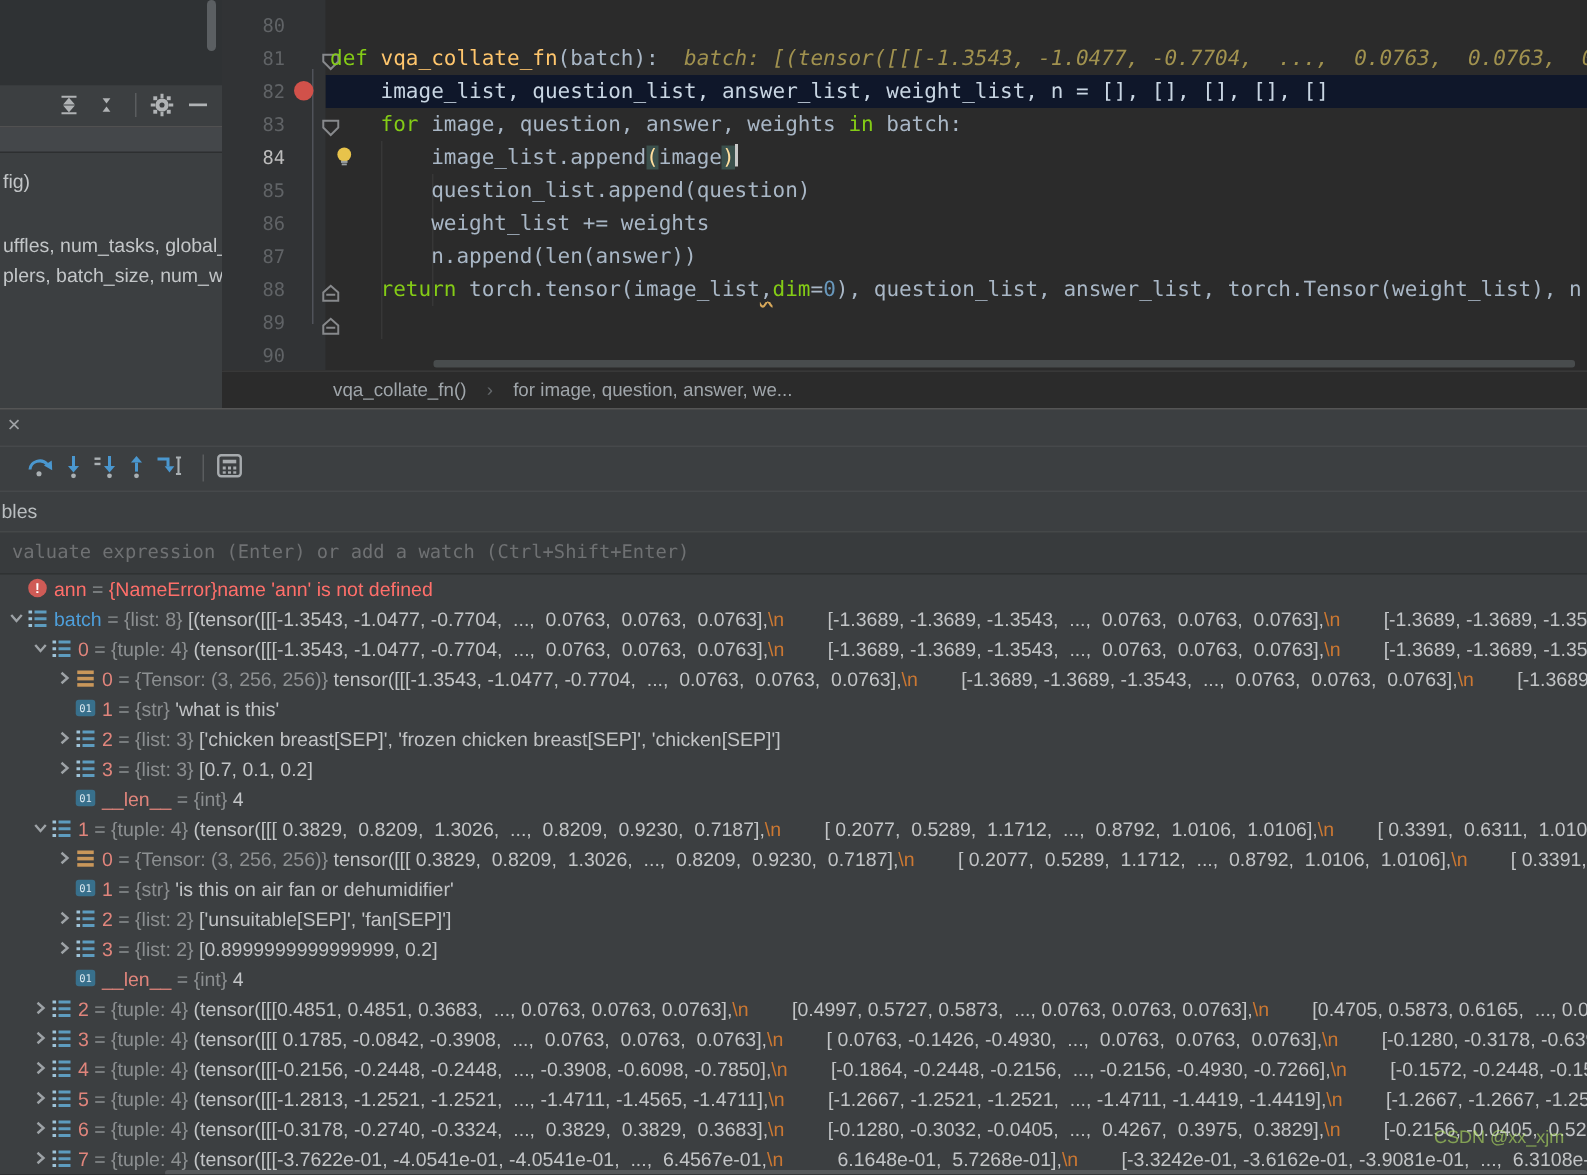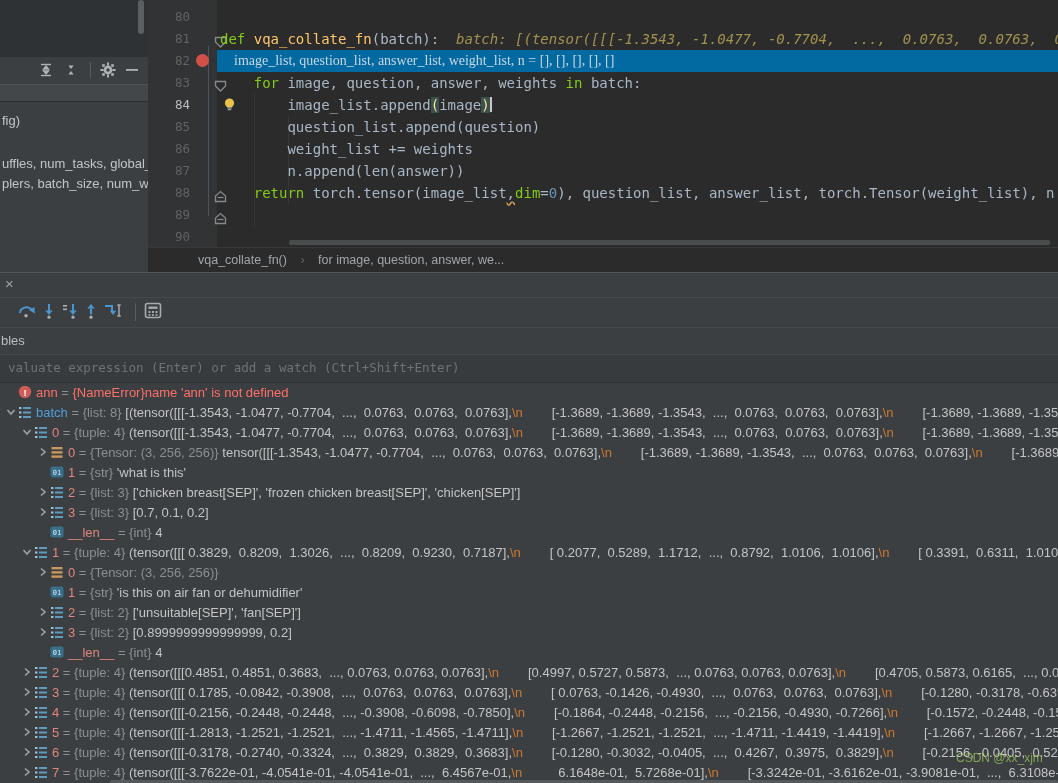--- a/index.html
+++ b/index.html
@@ -21,21 +21,21 @@
   .gutter-rows{position:absolute;left:12px;top:6px;width:69px;}
   .gutter-row{position:relative;height:22px;line-height:22px;}
   .lnum{display:block;margin-left:6px;width:24px;text-align:right;color:#606366;font-size:12.5px;}
   .lnum.bright{color:#bcbcbc;}
   .bp-dot{position:absolute;left:36px;top:4px;width:13px;height:13px;border-radius:50%;background:#d1514a;}
   .fold{position:absolute;left:54px;top:5px;}
   .fold-line{position:absolute;left:60px;top:46px;width:1px;height:170px;background:#50535a;}
   .code-scroll{position:absolute;left:69px;top:0;right:0;height:100%;overflow:hidden;}
   .code-rows{position:relative;padding-top:6px;}
   .code-row{height:22px;line-height:22px;padding-left:3px;white-space:pre;}
-  .code-row.hl{background:#0369a1;font-family:Liberation Serif, serif;}
+  .code-row.hl{background:#0f172a;}
   .seg-kw{color:#84cc16;}
   .seg-fn{color:#ffc66d;}
   .seg-txt{color:#a9b7c6;}
   .hl .seg-txt{color:#c9d6e3;}
   .seg-hint{color:#a1924f;font-style:italic;}
   .seg-num{color:#6897bb;}
   .seg-phi{background:#3b514d;color:#ffdf9e;}
   .seg-squig{color:#a9b7c6;text-decoration:underline wavy #d7a85a;text-underline-offset:3px;}
   .caret{display:inline-block;width:2px;height:15px;background:#c8c8c8;vertical-align:-2px;}
   .bulb{position:absolute;left:5px;}
@@ -203,21 +203,21 @@
             <circle cx="7.5" cy="6" r="4.6" fill="#e8c34b"></circle>
         <rect x="5.3" y="10.2" width="4.4" height="1.4" fill="#9aa0a3"></rect>
             <rect x="5.8" y="12" width="3.4" height="1.2" fill="#9aa0a3"></rect>
           </svg>
       </span>
       <div class="ed-hscroll"></div>
     </div>
   </div>
 
   <div class="crumbbar">
-    <span style="margin-left:50px" class="crumb">vqa_collate_fn()</span>
+    <span style="margin-left:74px" class="crumb">vqa_collate_fn()</span>
     <span class="csep">›</span>
     <span class="crumb">for image, question, answer, we...</span>
   </div>
 
   <div class="debug">
     <span class="dbg-close">×</span>
     <div class="dbg-div1"></div>
     <div class="dbg-toolbar">
       <span class="dicon" style="left:17px">
         <svg width="20" height="17" viewBox="0 0 20 17">
@@ -374,21 +374,21 @@
               </g>
             </svg></span><span class="vname">1</span><span class="veq"> = </span><span class="vtype">{tuple: 4} </span><span class="vval">(tensor([[[ 0.3829,  0.8209,  1.3026,  ...,  0.8209,  0.9230,  0.7187],<span class="vnl">\n</span>        [ 0.2077,  0.5289,  1.1712,  ...,  0.8792,  1.0106,  1.0106],<span class="vnl">\n</span>        [ 0.3391,  0.6311,  1.0106,</span></div>
         <div class="vrow" style="padding-left: 36px;"><span class="chev"><svg width="12" height="12">
               <polyline points="4,2.5 8,6 4,9.5" fill="none" stroke="#9da2a6" stroke-width="1.6"></polyline>
             </svg></span><span class="vicon"><svg width="14" height="13" viewBox="0 0 14 13">
               <g fill="#c9975a">
                 <rect x="1.5" y="1" width="11" height="2.4"></rect>
                 <rect x="1.5" y="5.2" width="11" height="2.4"></rect>
                 <rect x="1.5" y="9.4" width="11" height="2.4"></rect>
               </g>
-            </svg></span><span class="vname">0</span><span class="veq"> = </span><span class="vtype">{Tensor: (3, 256, 256)} </span></div>
+            </svg></span><span class="vname">0</span><span class="veq"> = </span><span class="vtype">{Tensor: (3, 256, 256)} </span><span class="vval">tensor([[[ 0.3829,  0.8209,  1.3026,  ...,  0.8209,  0.9230,  0.7187],<span class="vnl">\n</span>        [ 0.2077,  0.5289,  1.1712,  ...,  0.8792,  1.0106,  1.0106],<span class="vnl">\n</span>        [ 0.3391,</span></div>
         <div class="vrow" style="padding-left: 36px;"><span class="chev"></span><span class="vicon"><svg width="14" height="12" viewBox="0 0 14 12">
               <rect x="0.5" y="0.5" width="13" height="11" rx="2" fill="#38708c"></rect>
               <text x="7" y="8.6" font-size="7" fill="#dfeaf2" text-anchor="middle" font-family="DejaVu Sans Mono,monospace">01</text>
             </svg></span><span class="vname">1</span><span class="veq"> = </span><span class="vtype">{str} </span><span class="vval">'is this on air fan or dehumidifier'</span></div>
         <div class="vrow" style="padding-left: 36px;"><span class="chev"><svg width="12" height="12">
               <polyline points="4,2.5 8,6 4,9.5" fill="none" stroke="#9da2a6" stroke-width="1.6"></polyline>
             </svg></span><span class="vicon"><svg width="14" height="13" viewBox="0 0 14 13">
               <g fill="#9fc3d8">
                 <rect x="1" y="1" width="2.4" height="2"></rect>
                 <rect x="1" y="5.5" width="2.4" height="2"></rect>

